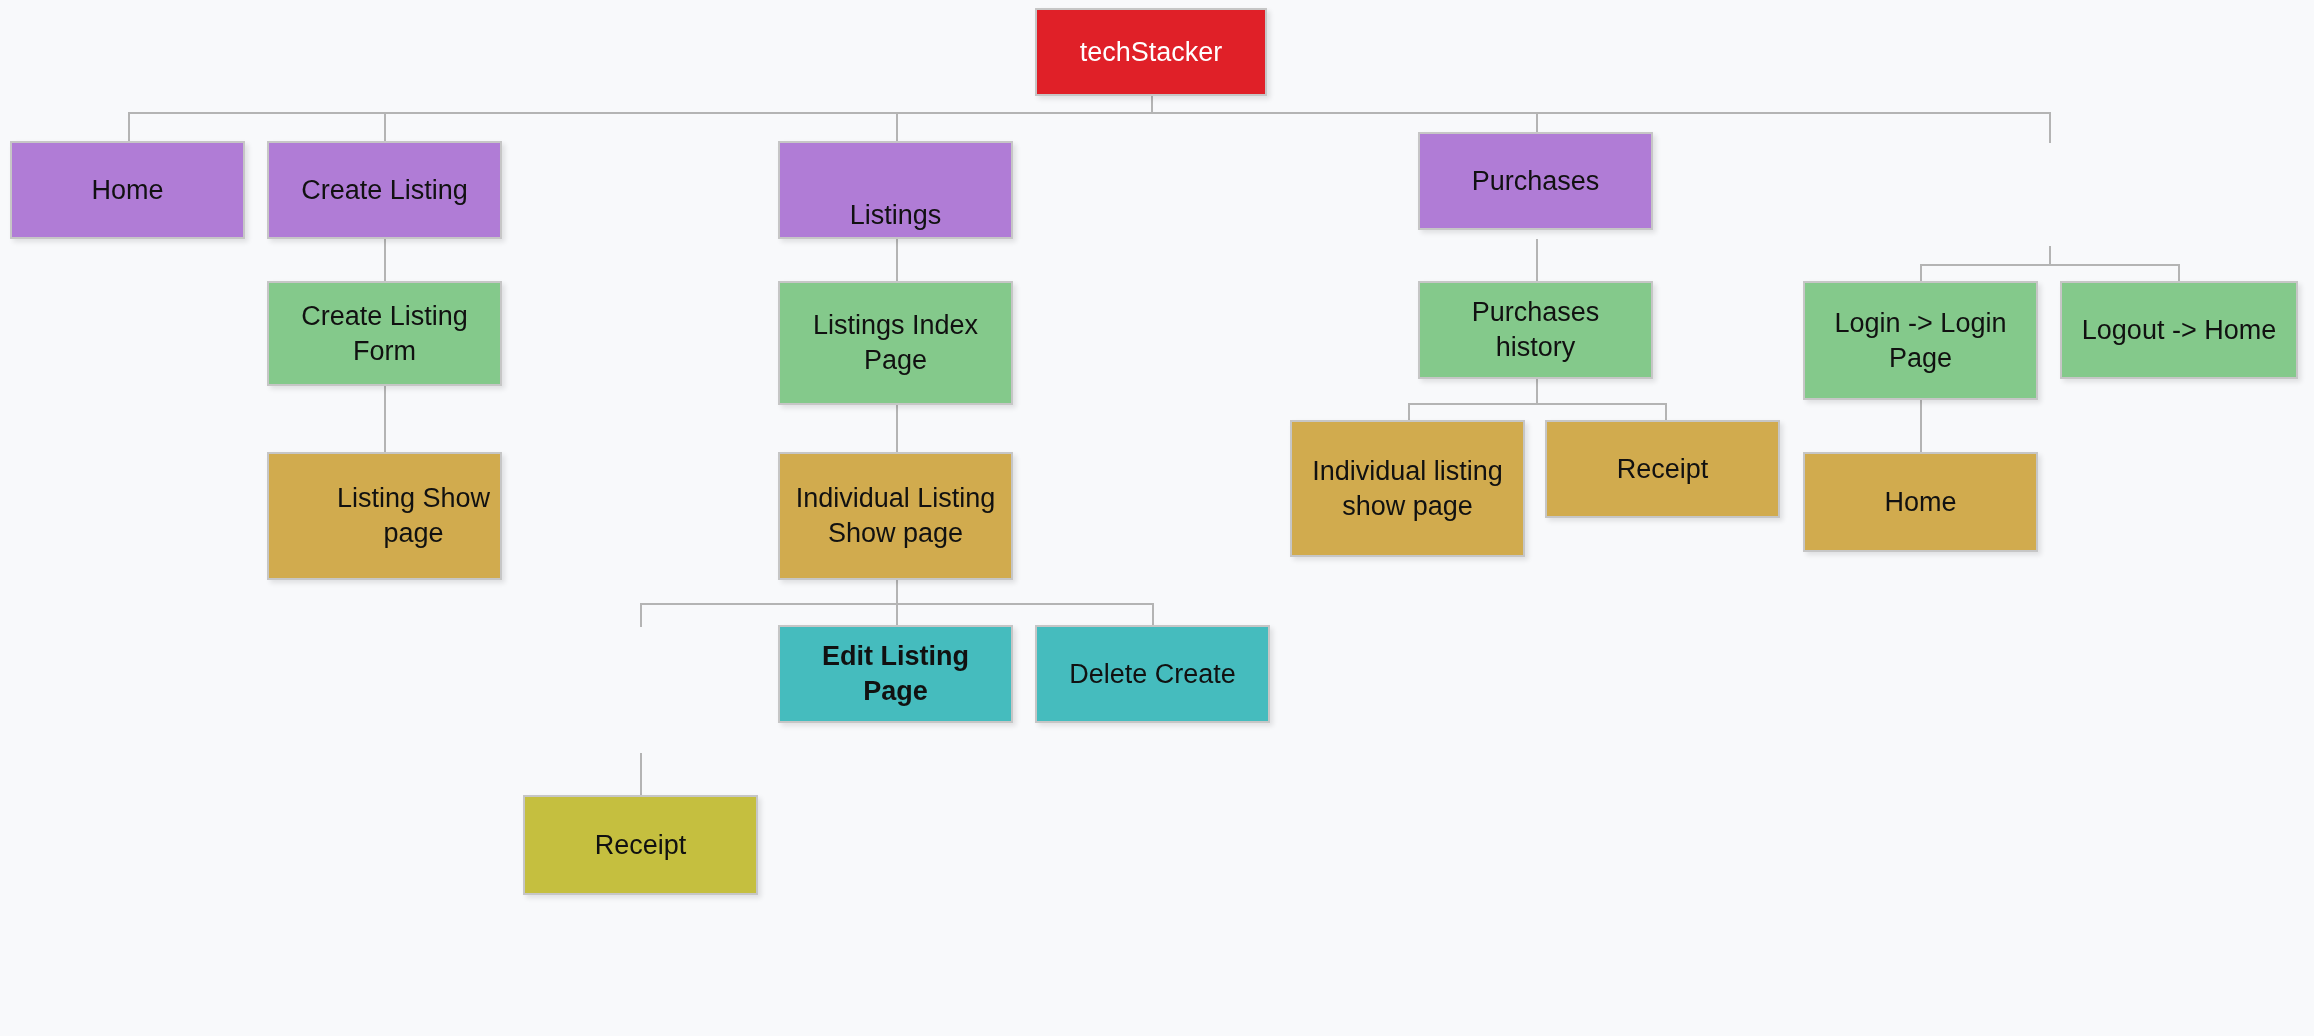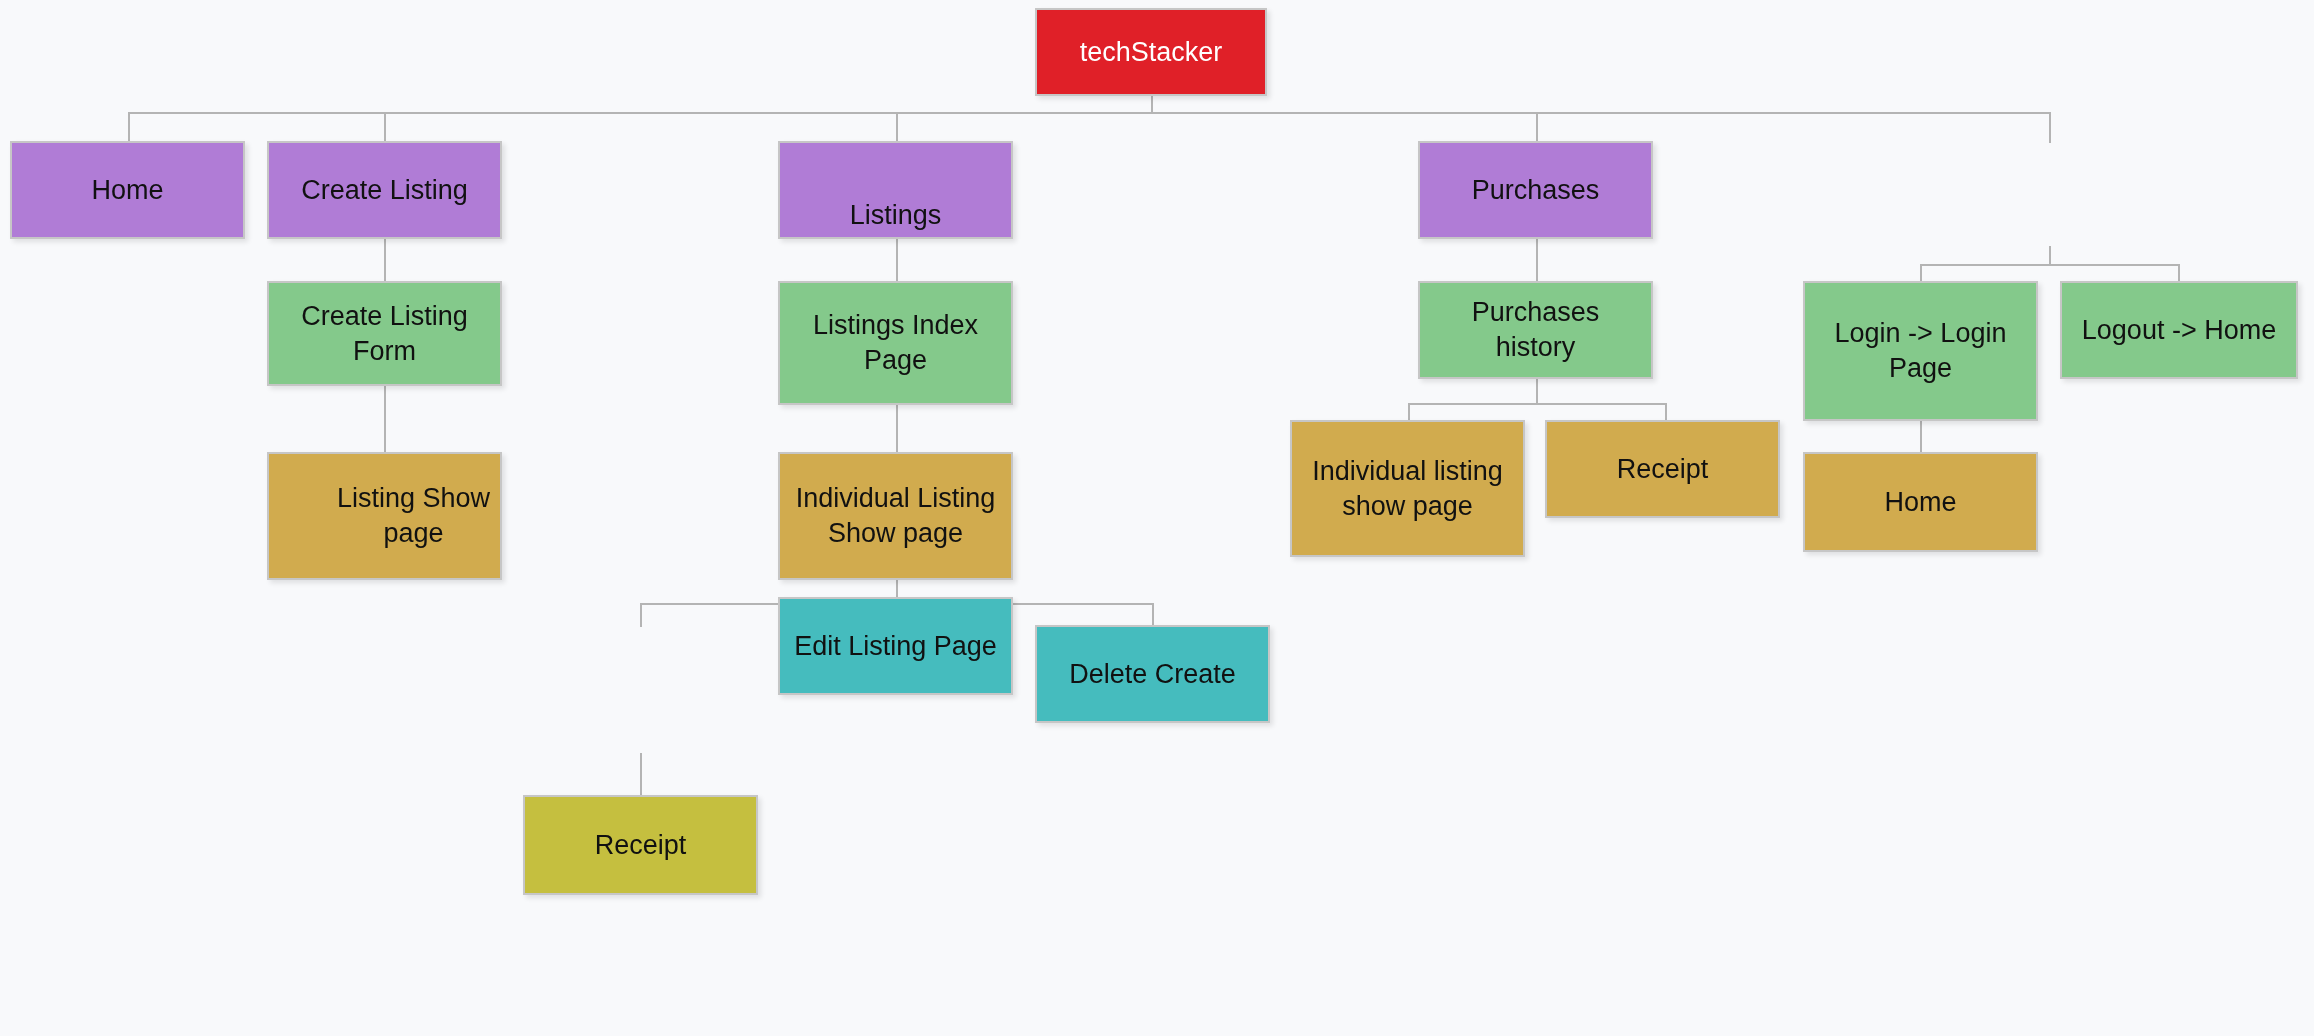--- a/index.html
+++ b/index.html
@@ -72,33 +72,33 @@
     <div class="conn v" style="left: 896px; top: 580px; height: 23px; background: rgb(180, 180, 180);"></div>
     <div class="conn h" style="left: 640px; top: 603px; width: 514px; background: rgb(180, 180, 180);"></div>
     <div class="conn v" style="left: 640px; top: 603px; height: 24px; background: rgb(180, 180, 180);"></div>
     <div class="conn v" style="left: 896px; top: 603px; height: 24px; background: rgb(180, 180, 180);"></div>
     <div class="conn v" style="left: 1152px; top: 603px; height: 24px; background: rgb(180, 180, 180);"></div>
     <div class="conn v" style="left: 640px; top: 753px; height: 44px; background: rgb(180, 180, 180);"></div>
     <div class="node root" style="left: 1035px; top: 8px; width: 232px; height: 88px; background: rgb(224, 32, 40); color: rgb(255, 255, 255);"><span>techStacker</span></div>
     <div class="node" style="left: 10px; top: 141px; width: 235px; height: 98px; background: rgb(176, 124, 214); color: rgb(17, 17, 17);"><span>Home</span></div>
     <div class="node" style="left: 267px; top: 141px; width: 235px; height: 98px; background: rgb(176, 124, 214); color: rgb(17, 17, 17);"><span>Create Listing</span></div>
     <div class="node" style="left: 778px; top: 141px; width: 235px; height: 98px; background: rgb(176, 124, 214); color: rgb(17, 17, 17); align-items: flex-end;"><span>Listings</span></div>
-    <div class="node" style="left: 1418px; top: 141px; width: 235px; height: 98px; background: rgb(176, 124, 214); color: rgb(17, 17, 17);"><span>Purchases</span></div>
+    <div class="node" style="left: 1418px; top: 132px; width: 235px; height: 98px; background: rgb(176, 124, 214); color: rgb(17, 17, 17);"><span>Purchases</span></div>
     <div class="node" style="left: 267px; top: 281px; width: 235px; height: 105px; background: rgb(132, 201, 139); color: rgb(17, 17, 17);"><span>Create Listing
 Form</span></div>
     <div class="node" style="left: 778px; top: 281px; width: 235px; height: 124px; background: rgb(132, 201, 139); color: rgb(17, 17, 17);"><span>Listings Index
 Page</span></div>
     <div class="node" style="left: 1418px; top: 281px; width: 235px; height: 98px; background: rgb(132, 201, 139); color: rgb(17, 17, 17);"><span>Purchases history</span></div>
-    <div class="node" style="left: 1803px; top: 281px; width: 235px; height: 140px; background: rgb(132, 201, 139); color: rgb(17, 17, 17);"><span>Login -&gt; Login
+    <div class="node" style="left: 1803px; top: 281px; width: 235px; height: 119px; background: rgb(132, 201, 139); color: rgb(17, 17, 17);"><span>Login -&gt; Login
 Page</span></div>
     <div class="node" style="left: 2060px; top: 281px; width: 238px; height: 98px; background: rgb(132, 201, 139); color: rgb(17, 17, 17);"><span>Logout -&gt; Home</span></div>
     <div class="node" style="left: 267px; top: 452px; width: 235px; height: 128px; background: rgb(209, 171, 78); color: rgb(17, 17, 17); justify-content: flex-end;"><span>Listing Show
 page</span></div>
     <div class="node" style="left: 778px; top: 452px; width: 235px; height: 128px; background: rgb(209, 171, 78); color: rgb(17, 17, 17);"><span>Individual Listing
 Show page</span></div>
     <div class="node" style="left: 1290px; top: 420px; width: 235px; height: 137px; background: rgb(209, 171, 78); color: rgb(17, 17, 17);"><span>Individual listing
 show page</span></div>
     <div class="node" style="left: 1545px; top: 420px; width: 235px; height: 98px; background: rgb(209, 171, 78); color: rgb(17, 17, 17);"><span>Receipt</span></div>
     <div class="node" style="left: 1803px; top: 452px; width: 235px; height: 100px; background: rgb(209, 171, 78); color: rgb(17, 17, 17);"><span>Home</span></div>
-    <div class="node" style="left: 778px; top: 597px; width: 235px; height: 98px; background: rgb(69, 188, 190); color: rgb(17, 17, 17);"><span>Edit Listing Page</span></div>
+    <div class="node" style="left: 778px; top: 625px; width: 235px; height: 98px; background: rgb(69, 188, 190); color: rgb(17, 17, 17); font-weight: bold;"><span>Edit Listing Page</span></div>
     <div class="node" style="left: 1035px; top: 625px; width: 235px; height: 98px; background: rgb(69, 188, 190); color: rgb(17, 17, 17);"><span>Delete Create</span></div>
     <div class="node" style="left: 523px; top: 795px; width: 235px; height: 100px; background: rgb(197, 191, 63); color: rgb(17, 17, 17);"><span>Receipt</span></div>
   </div>
 
 </body></html>

